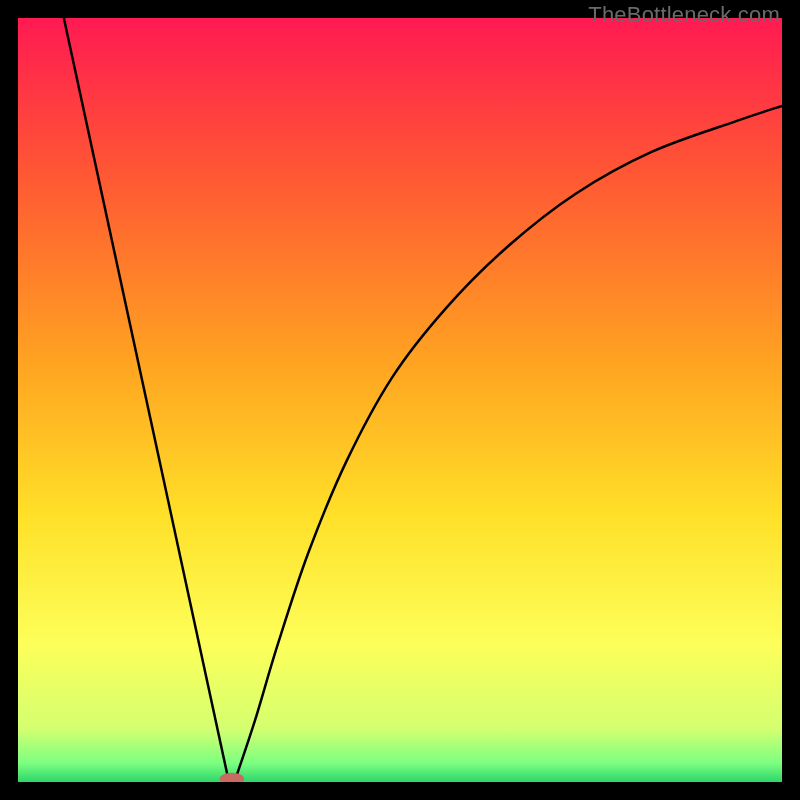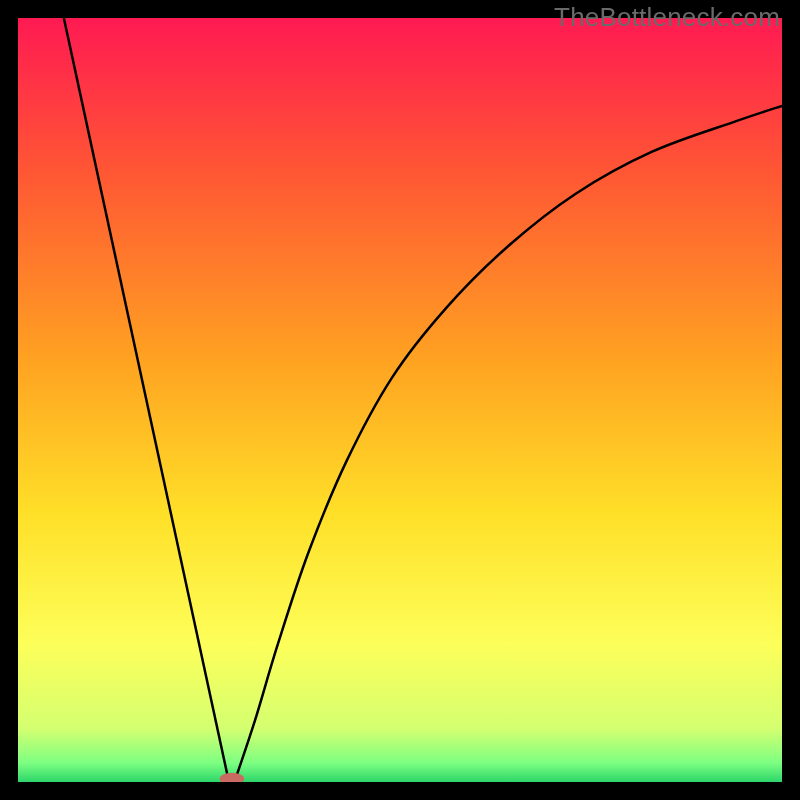--- a/index.html
+++ b/index.html
@@ -24,21 +24,21 @@
     left: 0;
     top: 0;
     width: 764px;
     height: 764px;
   }
   .watermark {
     position: absolute;
     top: 2px;
     right: 20px;
     color: #6a6a6a;
-    font-size: 26px;
+    font-size: 22px;
     font-weight: 500;
     letter-spacing: 0.2px;
     user-select: none;
   }
 </style>
 </head>
 <body>
 
 <div class="frame">
   <svg class="plot-area" viewBox="0 0 100 100" preserveAspectRatio="none">

